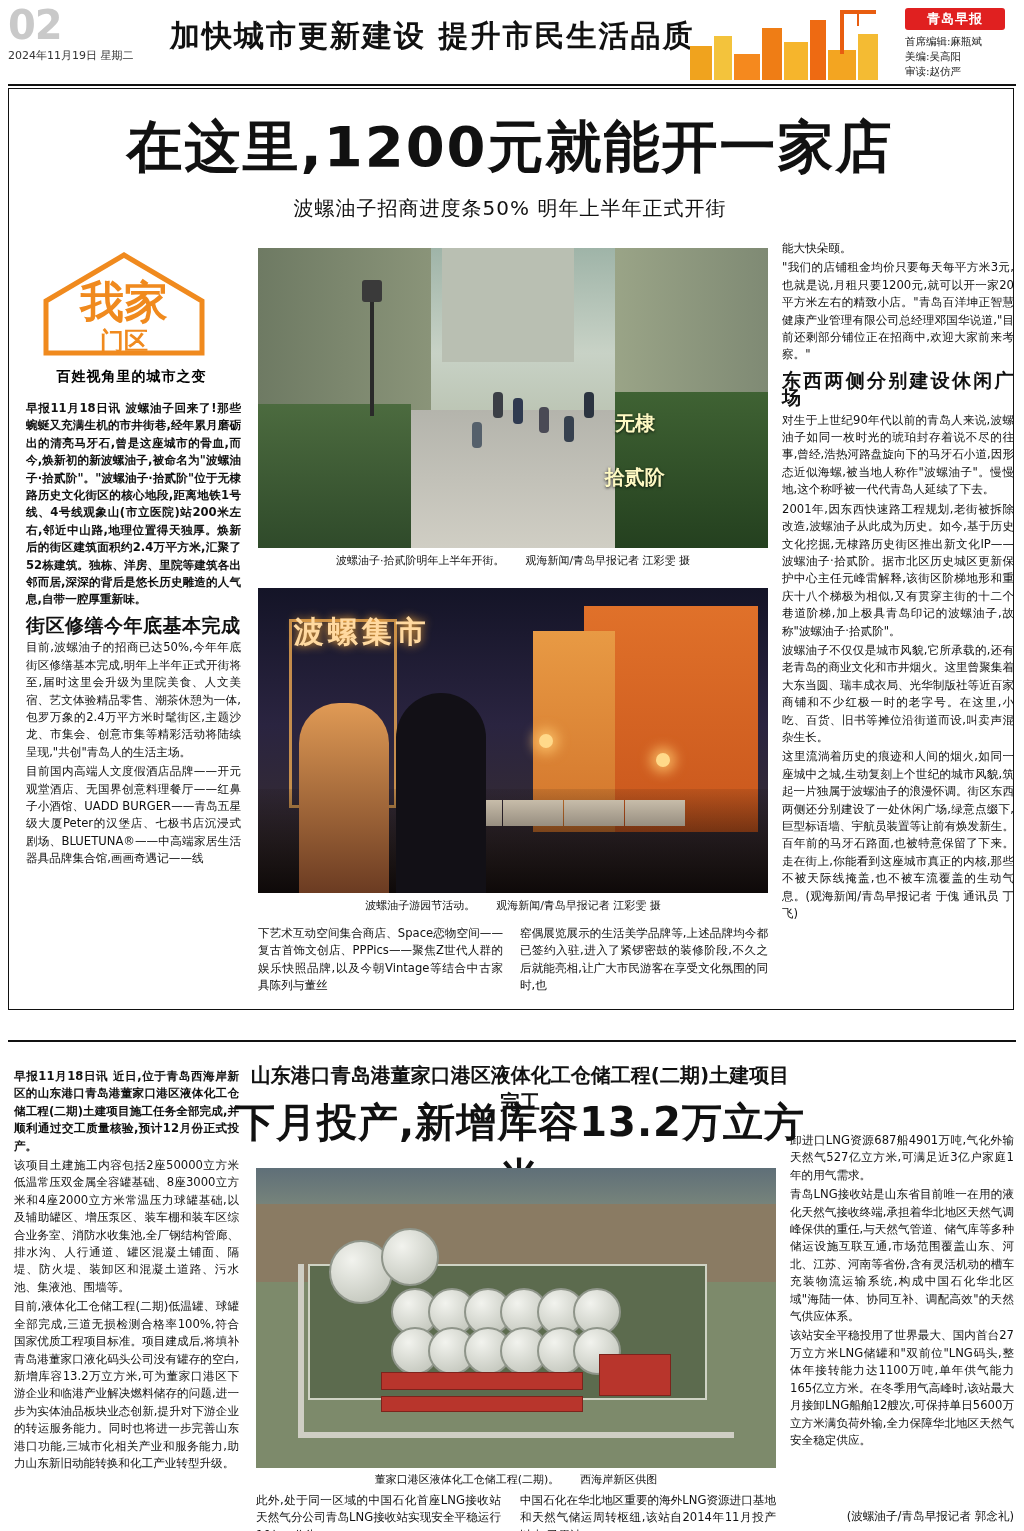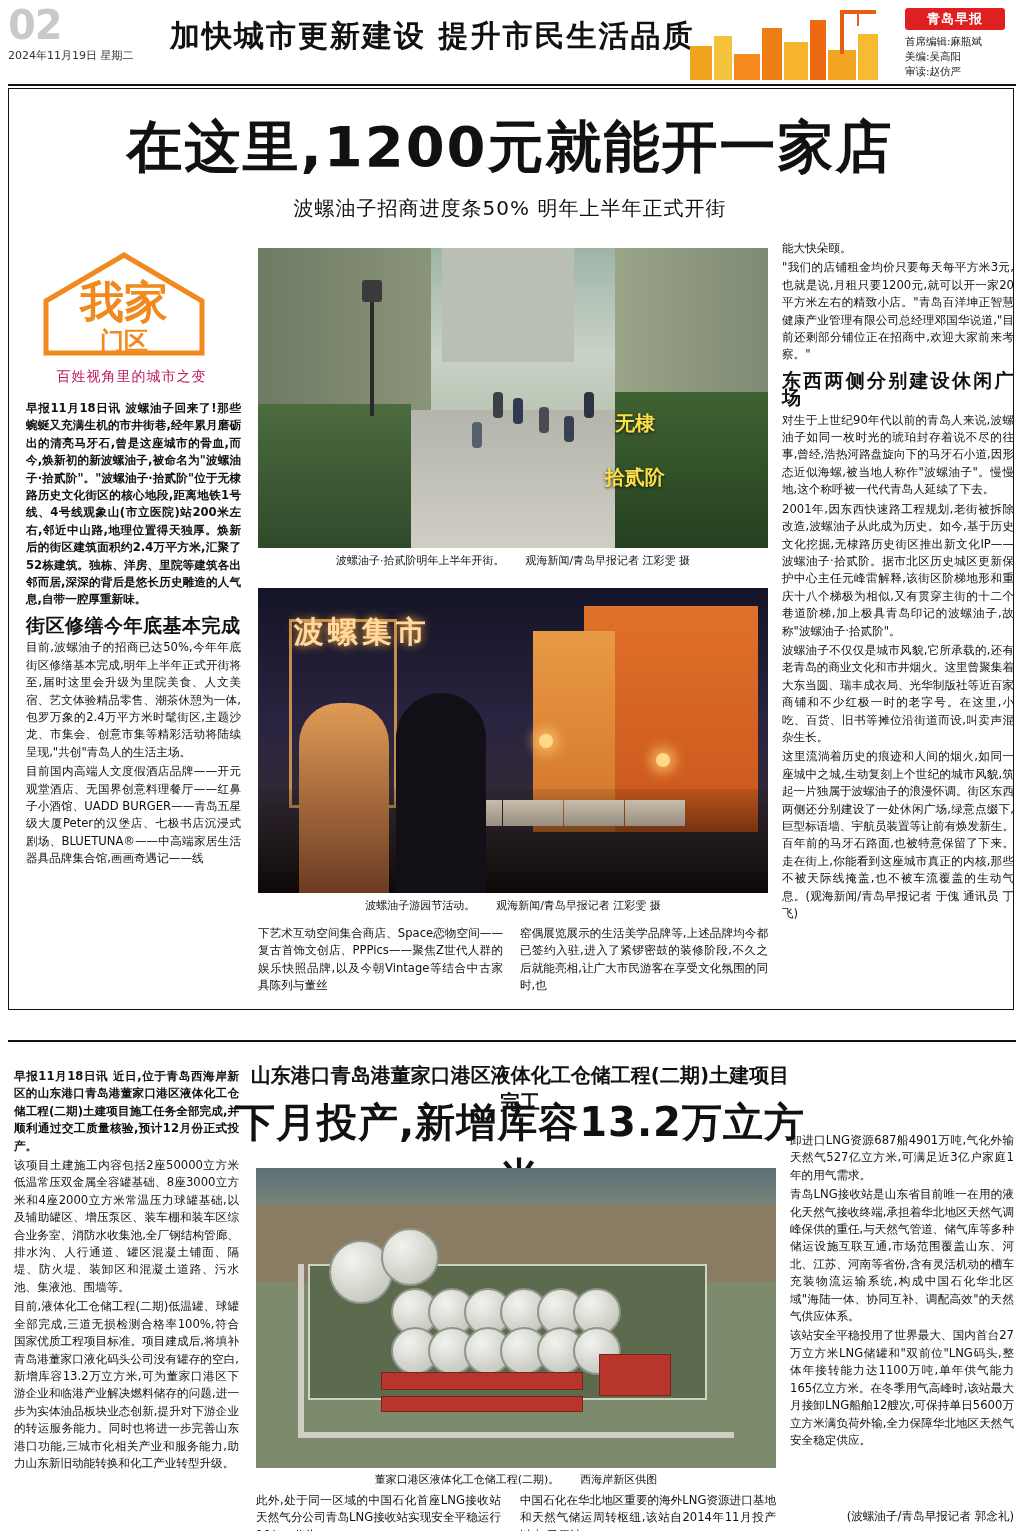--- a/index.html
+++ b/index.html
@@ -17,42 +17,42 @@
 
   .rule-top{position:absolute;left:8px;top:84px;width:1008px;height:2px;background:#111;}
   .frame{position:absolute;left:8px;top:88px;width:1006px;height:922px;border:1px solid #111;box-sizing:border-box;}
 
   
   .a1-title{position:absolute;left:60px;top:110px;width:900px;text-align:center;font-size:56px;font-weight:bold;letter-spacing:2px;color:#111;font-family:"DejaVu Sans","Liberation Sans",sans-serif;}
   .a1-sub{position:absolute;left:60px;top:195px;width:900px;text-align:center;font-size:20px;font-weight:normal;color:#111;letter-spacing:1px;}
 
   
   .logo-box{position:absolute;left:28px;top:245px;width:215px;height:145px;}
-  .logo-text{position:absolute;left:24px;top:368px;width:215px;text-align:center;font-size:14px;font-weight:normal;color:#be185d;letter-spacing:1px;}
+  .logo-text{position:absolute;left:24px;top:368px;width:215px;text-align:center;font-size:14px;font-weight:bold;color:#000000;letter-spacing:1px;}
 
   .col{position:absolute;font-size:11.6px;line-height:17.4px;text-align:justify;color:#111;}
   .col p{margin:0 0 2px 0;text-indent:0;}
   .lead{font-weight:bold;}
   .subhead{font-size:19px;font-weight:bold;margin:8px 0 5px 0;letter-spacing:.5px;}
 
   .c1{left:26px;top:400px;width:215px;height:600px;}
   .c4{left:782px;top:240px;width:232px;height:765px;}
 
   
   .photo1{position:absolute;left:258px;top:248px;width:510px;height:300px;overflow:hidden;background:#4a5a52;}
   .photo1-cap{position:absolute;left:258px;top:553px;width:510px;font-size:11px;color:#111;text-align:center;}
   .photo2{position:absolute;left:258px;top:588px;width:510px;height:305px;overflow:hidden;background:#1b1a2a;}
   .photo2-cap{position:absolute;left:258px;top:898px;width:510px;font-size:11px;color:#111;text-align:center;}
   .cap-credit{color:#111;margin-top:17px;}
 
   .c2{left:258px;top:925px;width:245px;height:90px;}
   .c3{left:520px;top:925px;width:248px;height:90px;}
 
   
-  .ph1-label{position:absolute;color:#fde047;font-weight:bold;text-shadow:0 1px 3px rgba(0,0,0,.8);text-align:right;}
+  .ph1-label{position:absolute;color:#fef9c3;font-weight:bold;text-shadow:0 1px 3px rgba(0,0,0,.8);text-align:right;}
 
   
   .rule2{position:absolute;left:8px;top:1040px;width:1008px;height:2px;background:#111;}
   .a2-kicker{position:absolute;left:250px;top:1062px;width:540px;text-align:center;font-size:20px;font-weight:bold;letter-spacing:0px;}
   .a2-title{position:absolute;left:230px;top:1095px;width:580px;text-align:center;font-size:40px;font-weight:bold;letter-spacing:1px;}
 
   .c5{left:14px;top:1068px;width:225px;height:440px;}
   .c6{left:790px;top:1132px;width:224px;height:340px;}
 
   .photo3{position:absolute;left:256px;top:1168px;width:520px;height:300px;overflow:hidden;background:#6b7a5e;}

